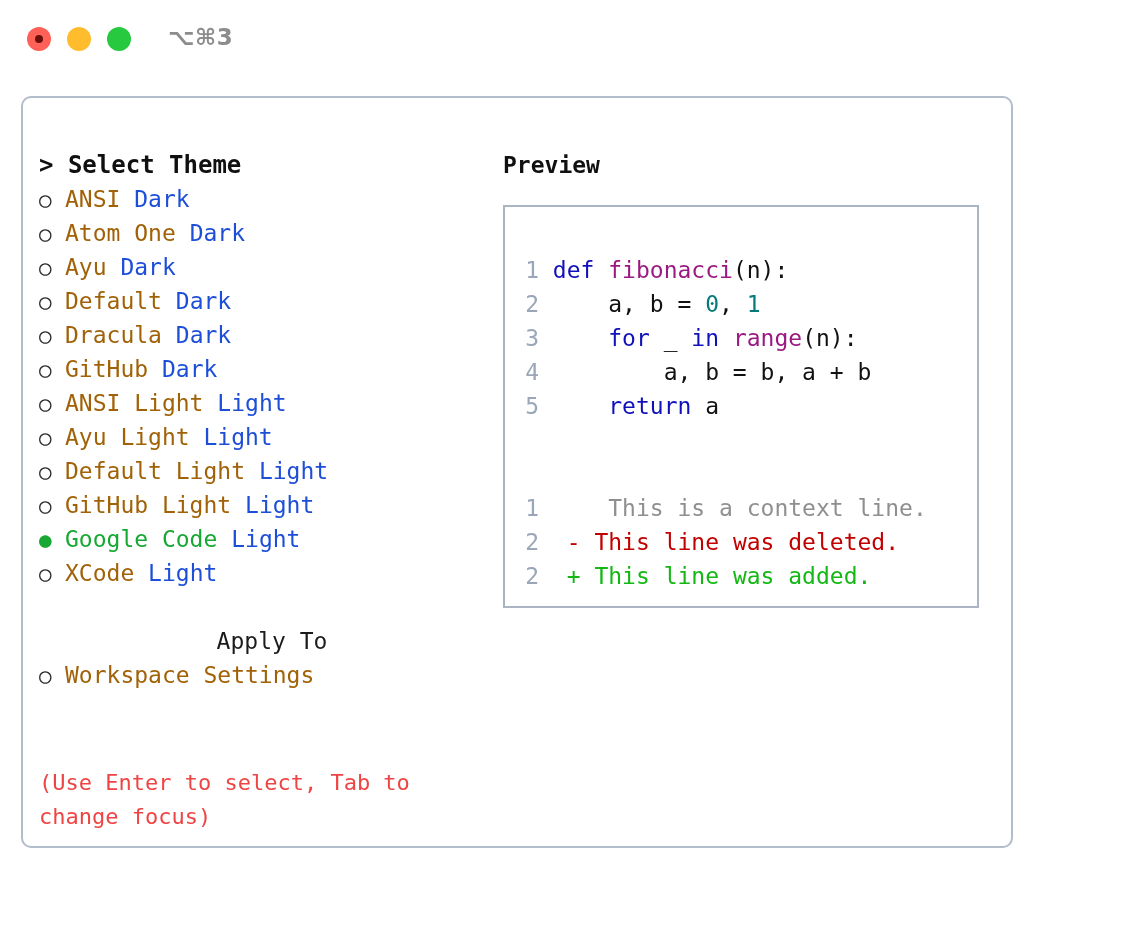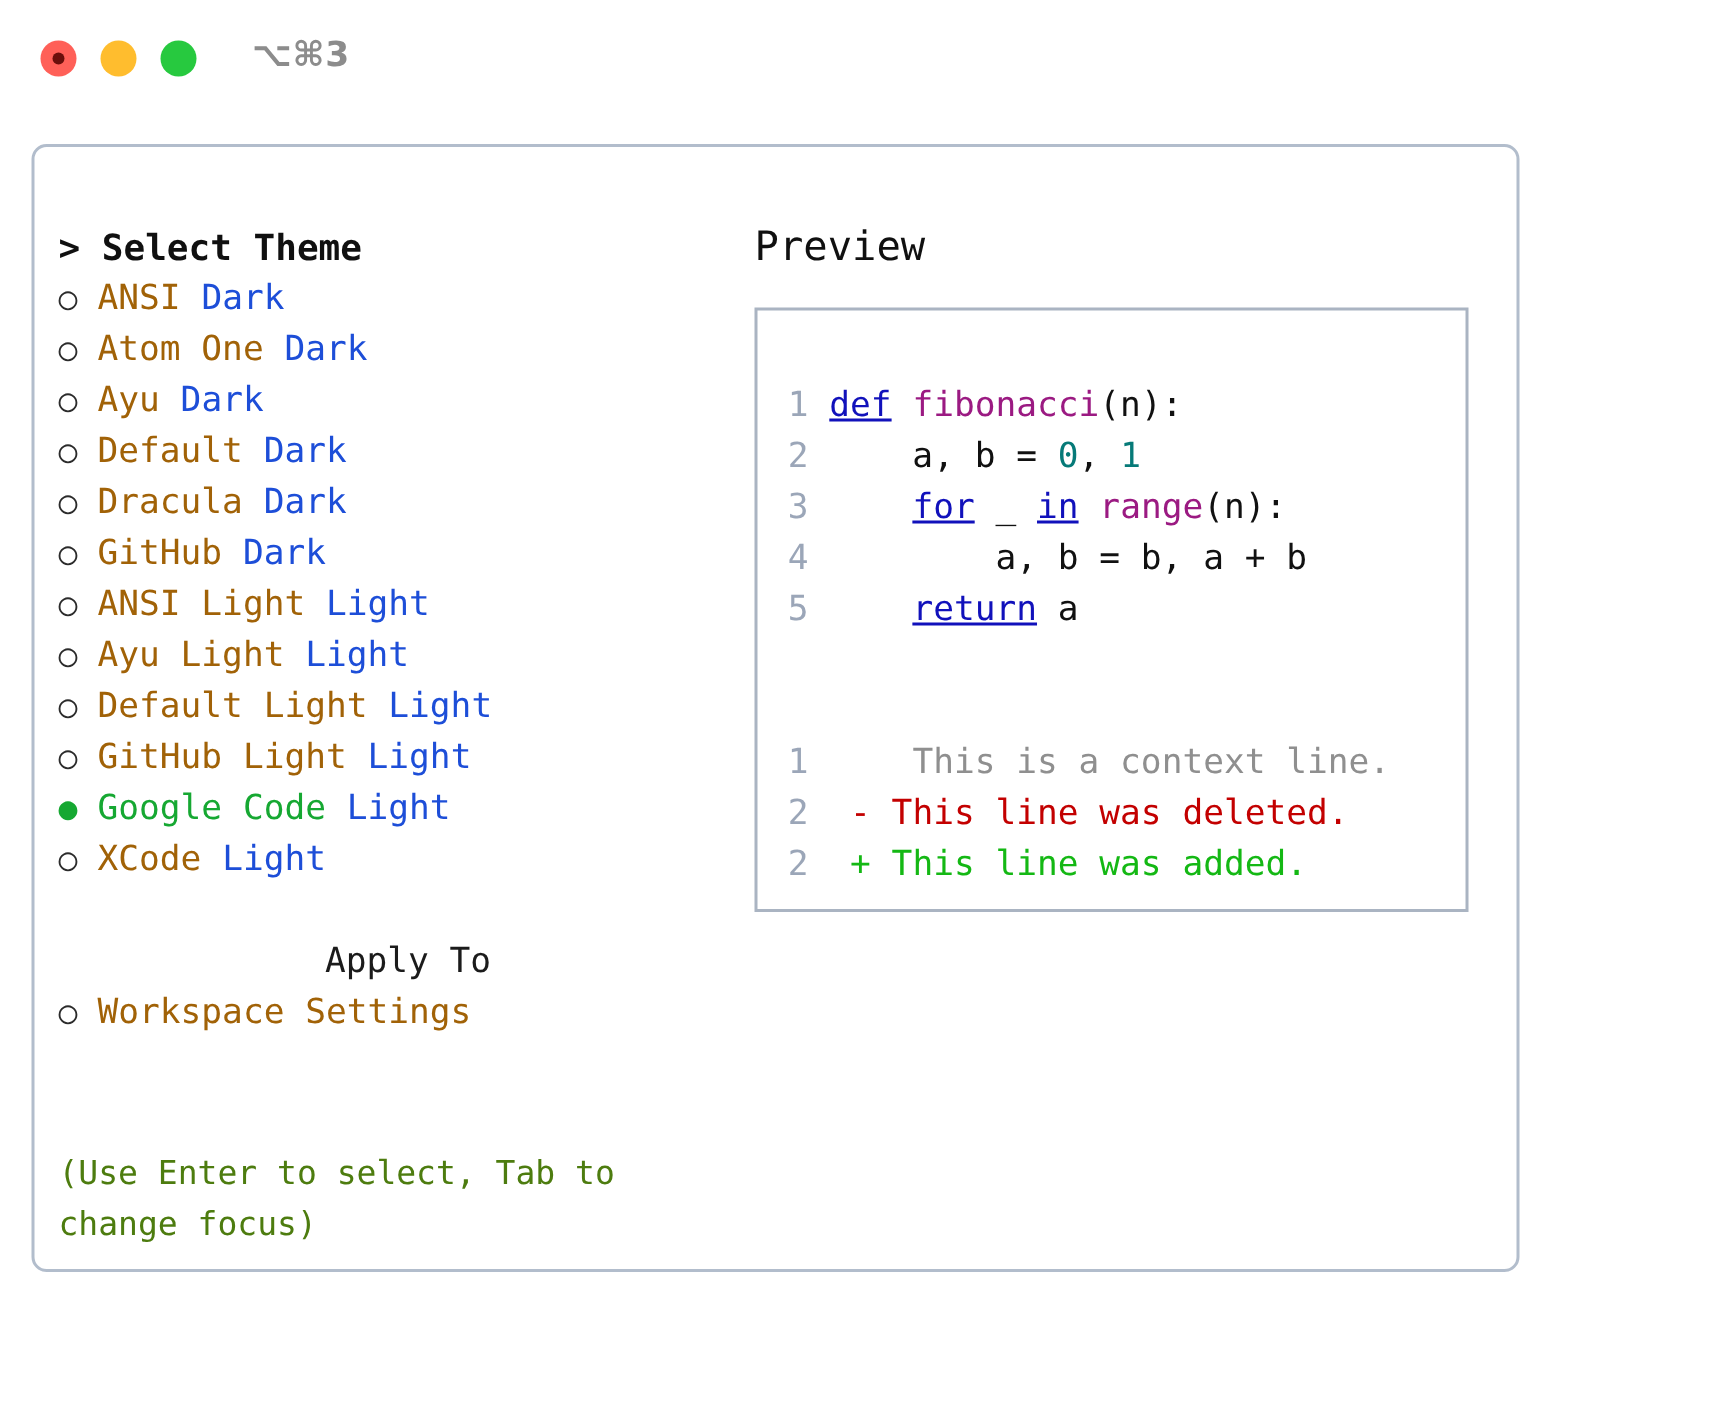--- a/index.html
+++ b/index.html
@@ -119,35 +119,35 @@
     text-align: center;
   }
 
   #hint {
     position: absolute;
     left: 16px;
     top: 668px;
     width: 420px;
     font-size: 22px;
     line-height: 34px;
-    color: #4d7c0f;
+    color: #ef4444;
     white-space: pre-wrap;
   }
 
   
   #right-col {
     position: absolute;
     left: 480px;
     top: 50px;
     width: 490px;
   }
 
   #preview-title {
-    font-size: 27px;
-    font-weight: 400;
+    font-size: 23px;
+    font-weight: 700;
     color: #101010;
     line-height: 34px;
     white-space: pre;
   }
 
   #preview-box {
     position: absolute;
     left: 0px;
     top: 57px;
     width: 476px;
@@ -168,21 +168,21 @@
 
   .cline { white-space: pre; }
 
   .lno {
     color: #9ba6b8;
     display: inline-block;
     width: 16px;
     text-align: right;
   }
 
-  .kw   { color: #1111bb; text-decoration: underline; }
+  .kw   { color: #1111bb; }
   .fn   { color: #9b1a82; }
   .num  { color: #067a78; }
   .plain{ color: #111111; }
   .punc { color: #111111; }
 
   .blank-gap { height: 34px; }
 
   .ctx  { color: #8f8f8f; }
   .del  { color: #c30000; }
   .add  { color: #14b814; }

